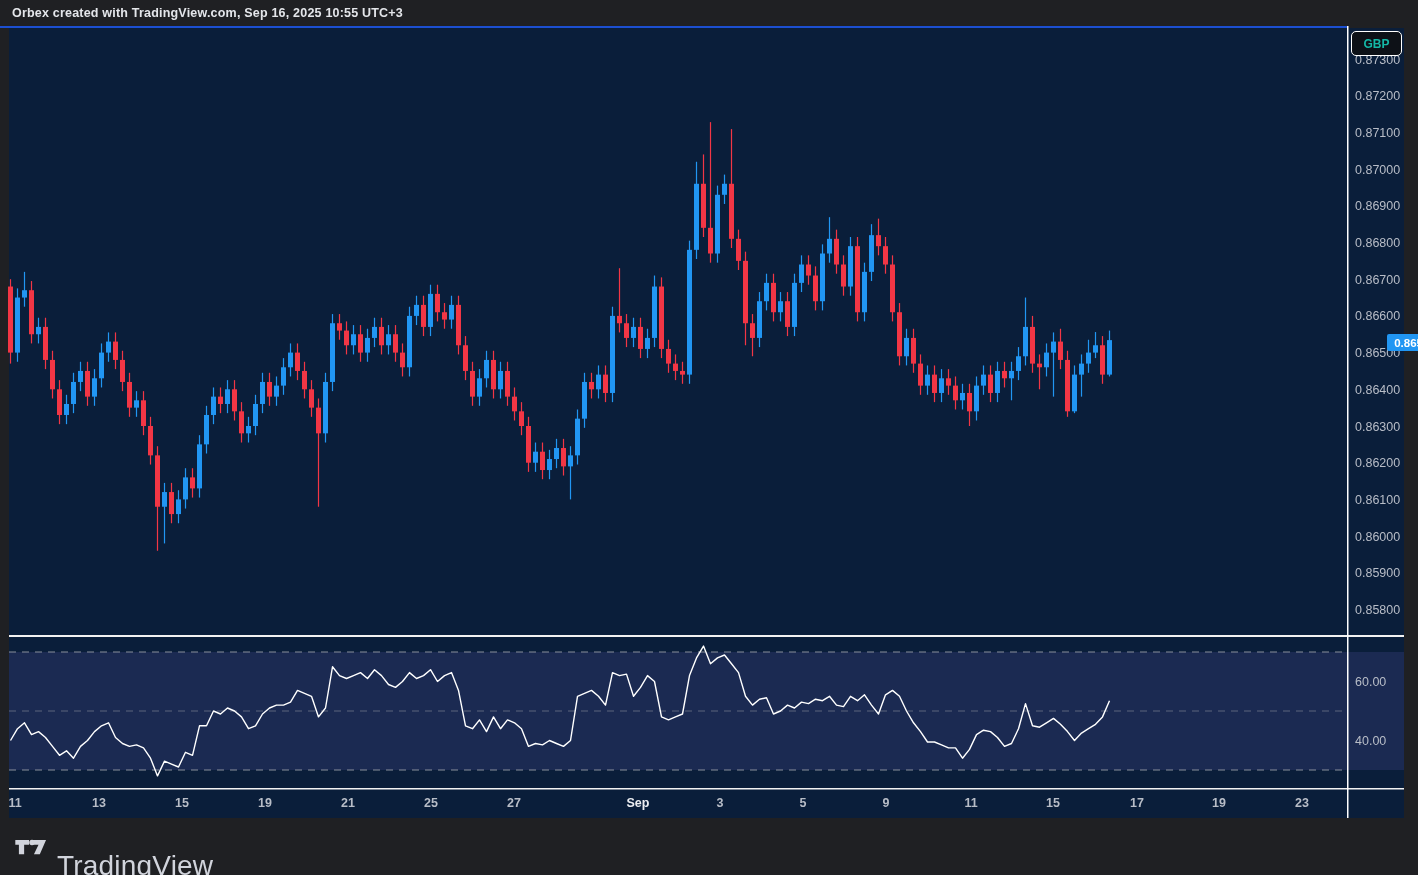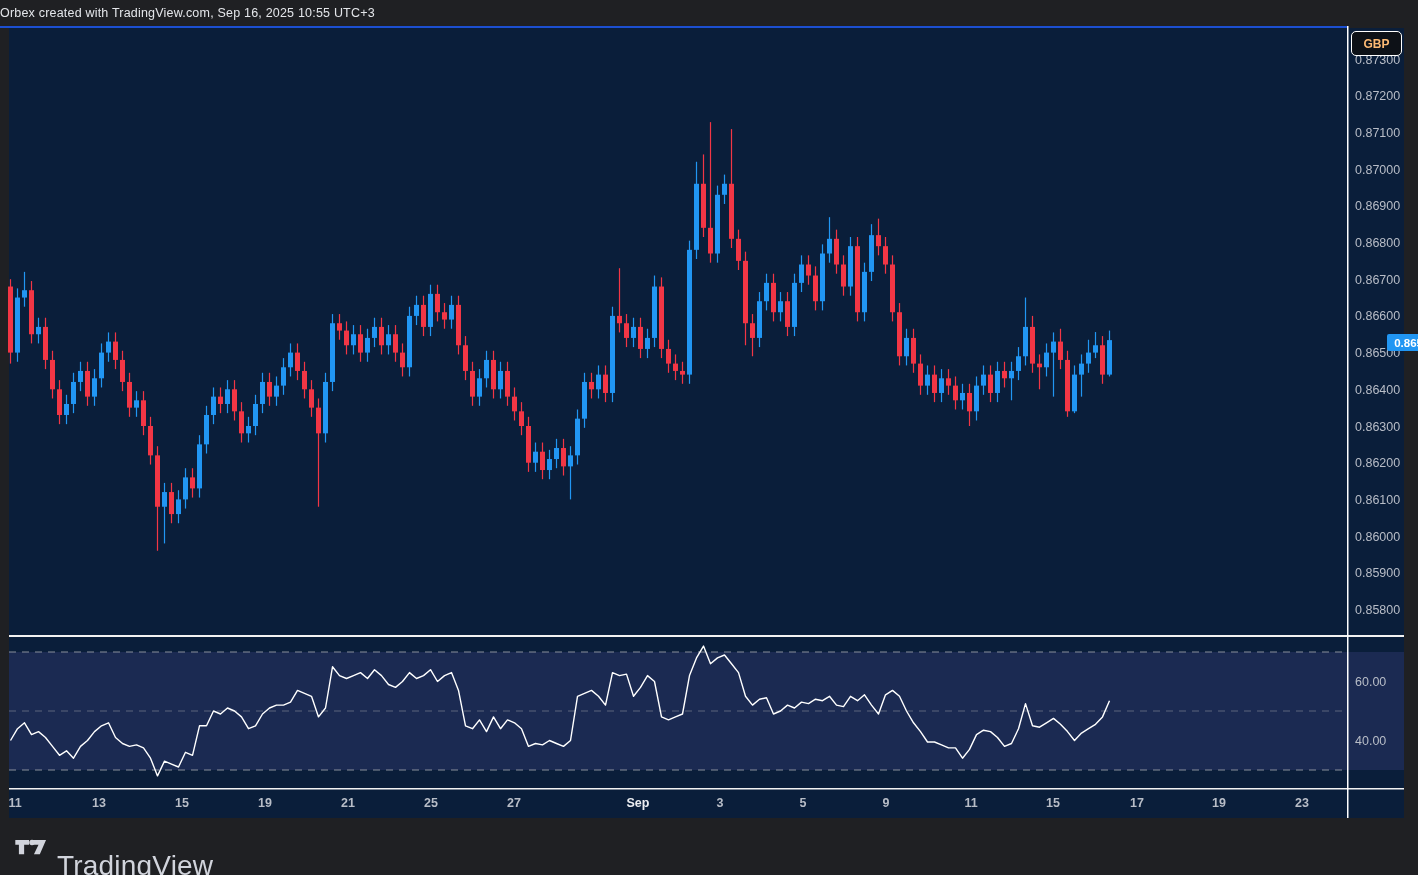--- a/index.html
+++ b/index.html
@@ -1,21 +1,21 @@
 <!DOCTYPE html>
 <html><head>
 <meta charset="utf-8">
 <style>
   html,body{margin:0;padding:0;background:#1F2023;width:1418px;height:875px;overflow:hidden;
     font-family:"Liberation Sans",sans-serif;}
   #stage{position:relative;width:1418px;height:875px;background:#1F2023;}
-  #title-bar{position:absolute;left:0;top:6px;font-size:12.5px;font-weight:normal;color:#E4E6EA;letter-spacing:.2px;}
+  #title-bar{position:absolute;left:12px;top:6px;font-size:12.5px;font-weight:bold;color:#E4E6EA;letter-spacing:.2px;}
   #chart-svg{position:absolute;left:0;top:0;}
   #gbp-box{position:absolute;left:1351px;top:31px;width:51px;height:25px;background:#0D1117;border:1.5px solid #FFFFFF;
-    border-radius:5px;color:#fdba74;font-size:12px;font-weight:bold;display:flex;align-items:center;justify-content:center;box-sizing:border-box;}
+    border-radius:5px;color:#14b8a6;font-size:12px;font-weight:bold;display:flex;align-items:center;justify-content:center;box-sizing:border-box;}
   #last-price{position:absolute;left:1387px;top:334px;width:56px;height:17px;background:#2196F3;border-radius:2px;
     color:#FFFFFF;font-size:11.5px;font-weight:bold;display:flex;align-items:center;justify-content:center;}
   #footer{position:absolute;left:14px;top:829px;height:34px;display:flex;align-items:center;gap:9px;color:#D1D4DC;}
   #footer .logo-text{font-size:28px;font-weight:normal;letter-spacing:.2px;margin-top:40px;}
 </style>
 </head>
 <body>
 
 <div id="stage">
 

